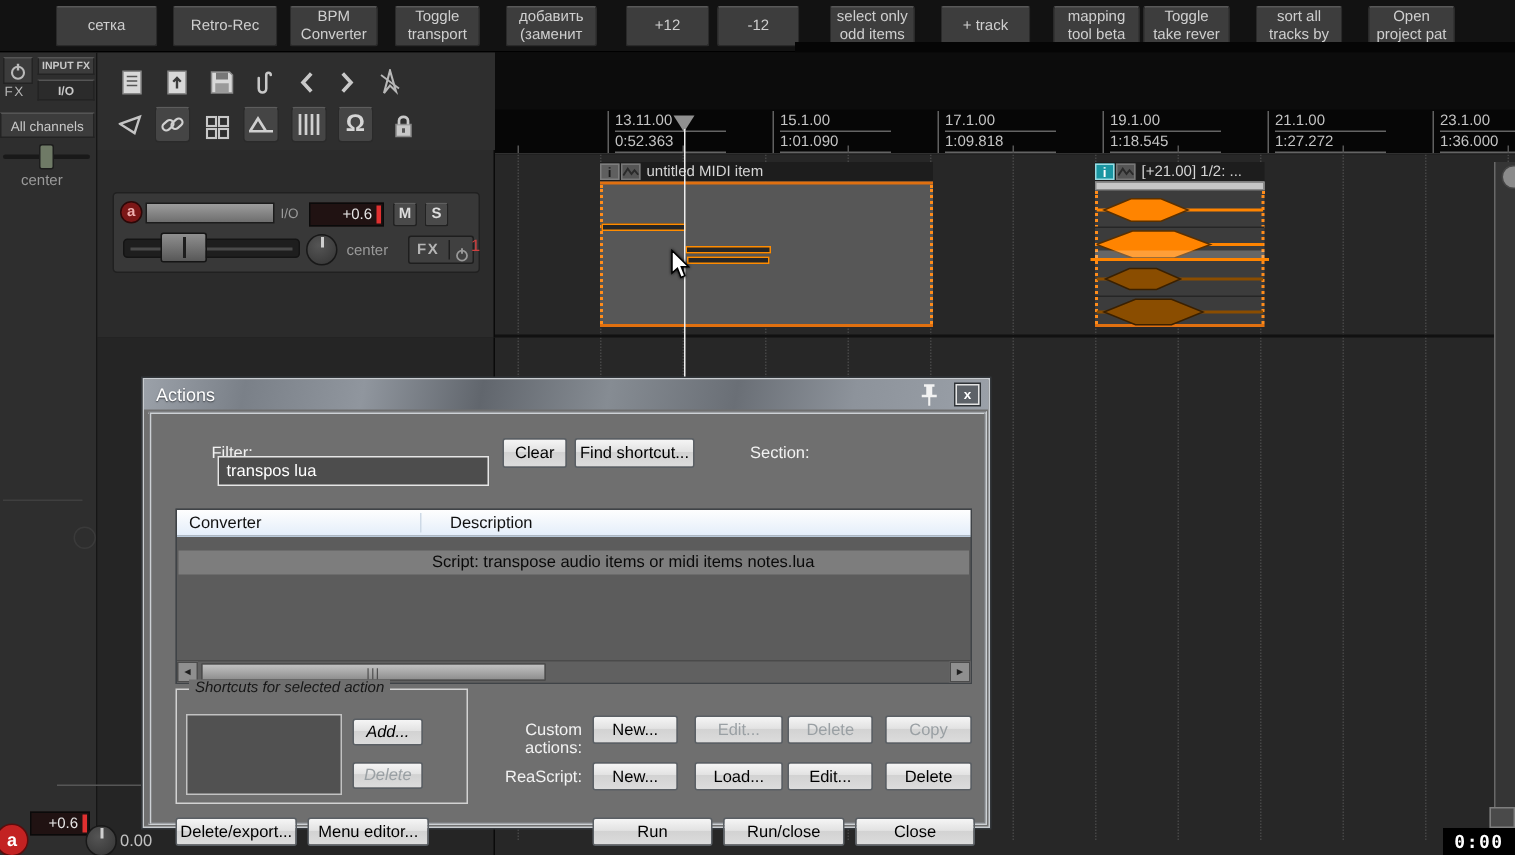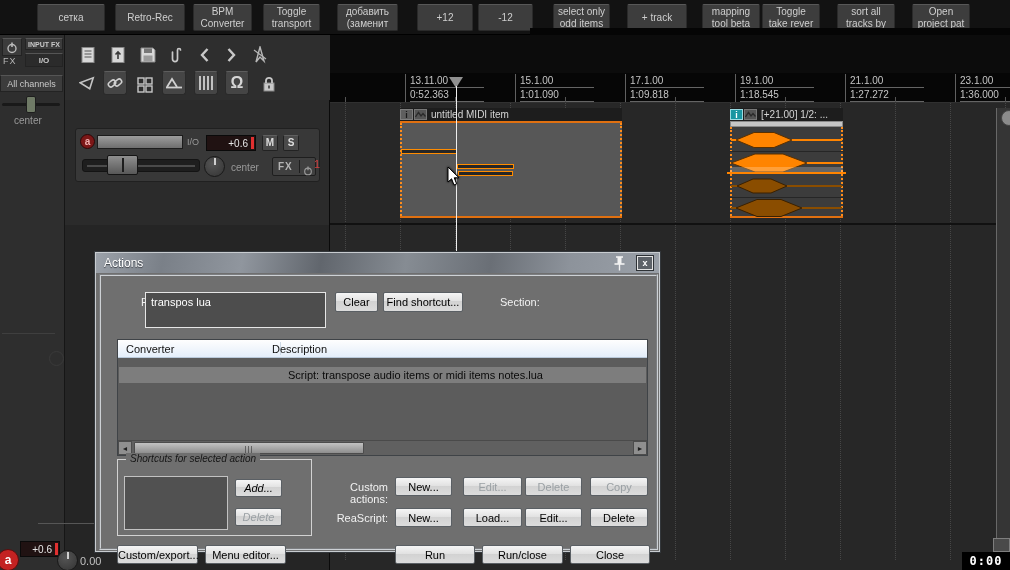--- a/index.html
+++ b/index.html
@@ -116,21 +116,21 @@
   .btn { position:absolute; background:linear-gradient(#f5f5f5,#e2e2e2 45%,#d2d2d2 46%,#dcdcdc);
          border:1px solid #5a5f64; border-radius:2px; color:#000; font-size:11px; text-align:center; }
   .btn.disabled { color:#9aa0a4; }
   .combo { position:absolute; background:#fff; border:1px solid #5a5f64; color:#000; font-size:11px; padding:3px 5px 0 5px; }
   .combo .arrowbox { position:absolute; right:0; top:0; bottom:0; width:17px; background:linear-gradient(#f2f2f2,#d8d8d8);
                      border-left:1px solid #9aa0a4; color:#333; font-size:7px; text-align:center; line-height:18px; }
   .list { position:absolute; left:16px; top:63px; width:531px; height:117px; background:#5c5c5c; border:1px solid #3f4347; }
   .lheader { position:absolute; left:0; top:0; right:0; height:18px; background:linear-gradient(#fefefe,#e4eefa);
              border-bottom:1px solid #b9c9da; color:#111; font-size:11px; }
   .lheader .h1 { position:absolute; left:8px; top:3px; }
-  .lheader .h2 { position:absolute; left:154px; top:3px; }
+  .lheader .h2 { position:absolute; left:182px; top:3px; }
   .lheader .hdiv { position:absolute; left:162px; top:2px; bottom:2px; width:1px; background:#cdd9e6; }
   .sortcaret { position:absolute; left:427px; top:-1px; color:#3c6a9a; font-size:7px; }
   .lrow-sel { position:absolute; left:1px; top:27px; width:527px; height:16px; background:#7d7d7d; color:#0a0a0a; font-size:11px;
               padding:2px 0 0 169px; white-space:nowrap; overflow:hidden; }
   .hscroll { position:absolute; left:0; right:0; bottom:0; height:15px; background:#606060; border-top:1px solid #4a4a4a; }
   .harrow { position:absolute; top:0; bottom:0; width:14px; background:#8f8f8f; border:1px solid #4c4c4c; color:#1f1f1f;
             font-size:7px; text-align:center; line-height:13px; }
   .hthumb { position:absolute; left:16px; top:1px; width:230px; height:12px; background:linear-gradient(#c2c2c2,#8e8e8e);
             border:1px solid #4c4c4c; border-radius:1px; color:#3c3c3c; font-size:8px; letter-spacing:1px;
             text-align:center; line-height:11px; }
@@ -445,21 +445,21 @@
             <line x1="6.5" y1="8" x2="6.5" y2="14.5" stroke="#f2f2f2" stroke-width="1.4"></line>
             <rect x="4.5" y="1" width="4" height="7" fill="#f2f2f2"></rect>
             <line x1="1.5" y1="8" x2="11.5" y2="8" stroke="#f2f2f2" stroke-width="1.6"></line>
             <line x1="3" y1="1" x2="10" y2="1" stroke="#f2f2f2" stroke-width="1.6"></line>
           </svg>
       </span>
       <span class="closebtn">x</span>
     </div>
     <div class="client">
       <div class="dlabel" style="left:12px;top:20px">Filter:</div>
-      <div class="dinput" style="left:44px;top:16px;width:181px;height:36px">transpos lua</div>
+      <div class="dinput" style="left:44px;top:28px;width:181px;height:20px">transpos lua</div>
       <div class="btn" style="left:234px;top:16px;width:43px;height:20px;line-height:19px">Clear</div>
       <div class="btn" style="left:282px;top:16px;width:80px;height:20px;line-height:19px">Find shortcut...</div>
       <div class="dlabel" style="left:371px;top:20px">Section:</div>
 
       <div class="list">
         <div class="sortcaret">▲</div>
         <div class="lheader">
           <span class="h1">Converter</span>
           <span class="hdiv"></span>
           <span class="h2">Description</span>
@@ -484,21 +484,21 @@
       <div class="btn disabled" style="left:362px;top:201px;width:59px;height:19px;line-height:18px">Edit...</div>
       <div class="btn disabled" style="left:424px;top:201px;width:57px;height:19px;line-height:18px">Delete</div>
       <div class="btn disabled" style="left:489px;top:201px;width:58px;height:19px;line-height:18px">Copy</div>
 
       <div class="dlabel" style="left:202px;top:236px;width:85px;text-align:right">ReaScript:</div>
       <div class="btn" style="left:294px;top:232px;width:57px;height:19px;line-height:18px">New...</div>
       <div class="btn" style="left:362px;top:232px;width:59px;height:19px;line-height:18px">Load...</div>
       <div class="btn" style="left:424px;top:232px;width:57px;height:19px;line-height:18px">Edit...</div>
       <div class="btn" style="left:489px;top:232px;width:58px;height:19px;line-height:18px">Delete</div>
 
-      <div class="btn" style="left:16px;top:269px;width:81px;height:19px;line-height:18px">Custom/export...</div>
+      <div class="btn" style="left:16px;top:269px;width:81px;height:19px;line-height:18px">Delete/export...</div>
       <div class="btn" style="left:104px;top:269px;width:81px;height:19px;line-height:18px">Menu editor...</div>
       <div class="btn" style="left:294px;top:269px;width:80px;height:19px;line-height:18px">Run</div>
       <div class="btn" style="left:381px;top:269px;width:81px;height:19px;line-height:18px">Run/close</div>
       <div class="btn" style="left:469px;top:269px;width:80px;height:19px;line-height:18px">Close</div>
     </div>
   </div>
 
   <div class="abs bm-line"></div>
   <div class="abs volbox bm-volbox" style="width:40px">
     <span>+0.6</span>

